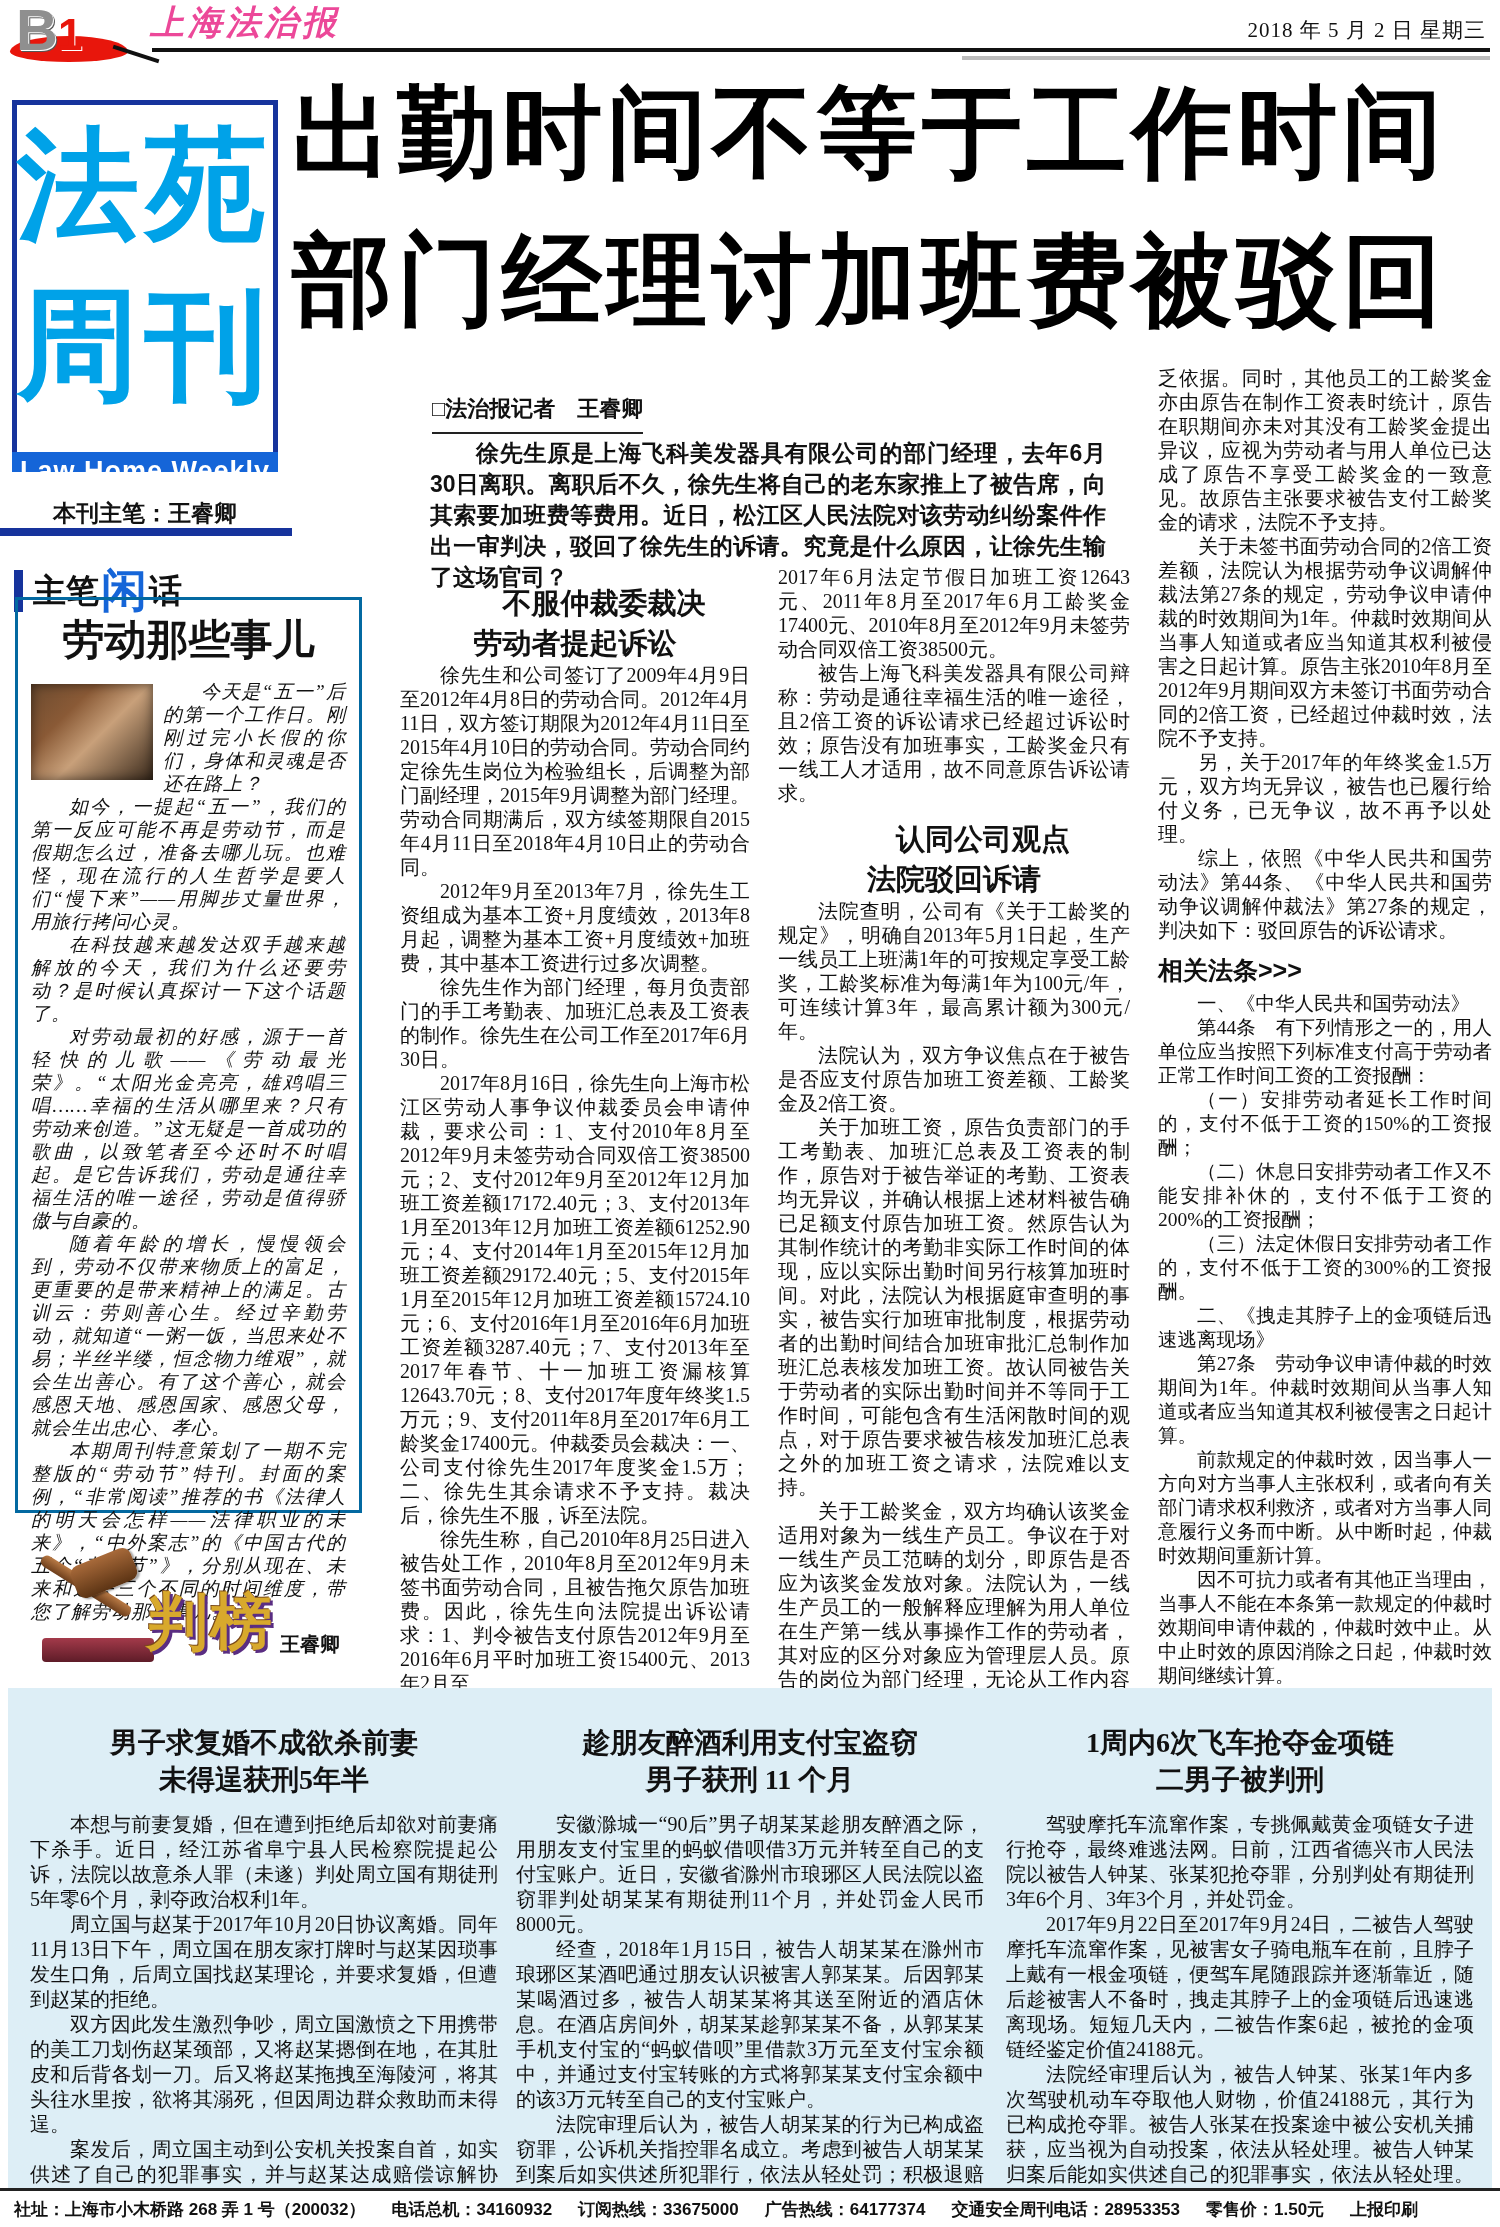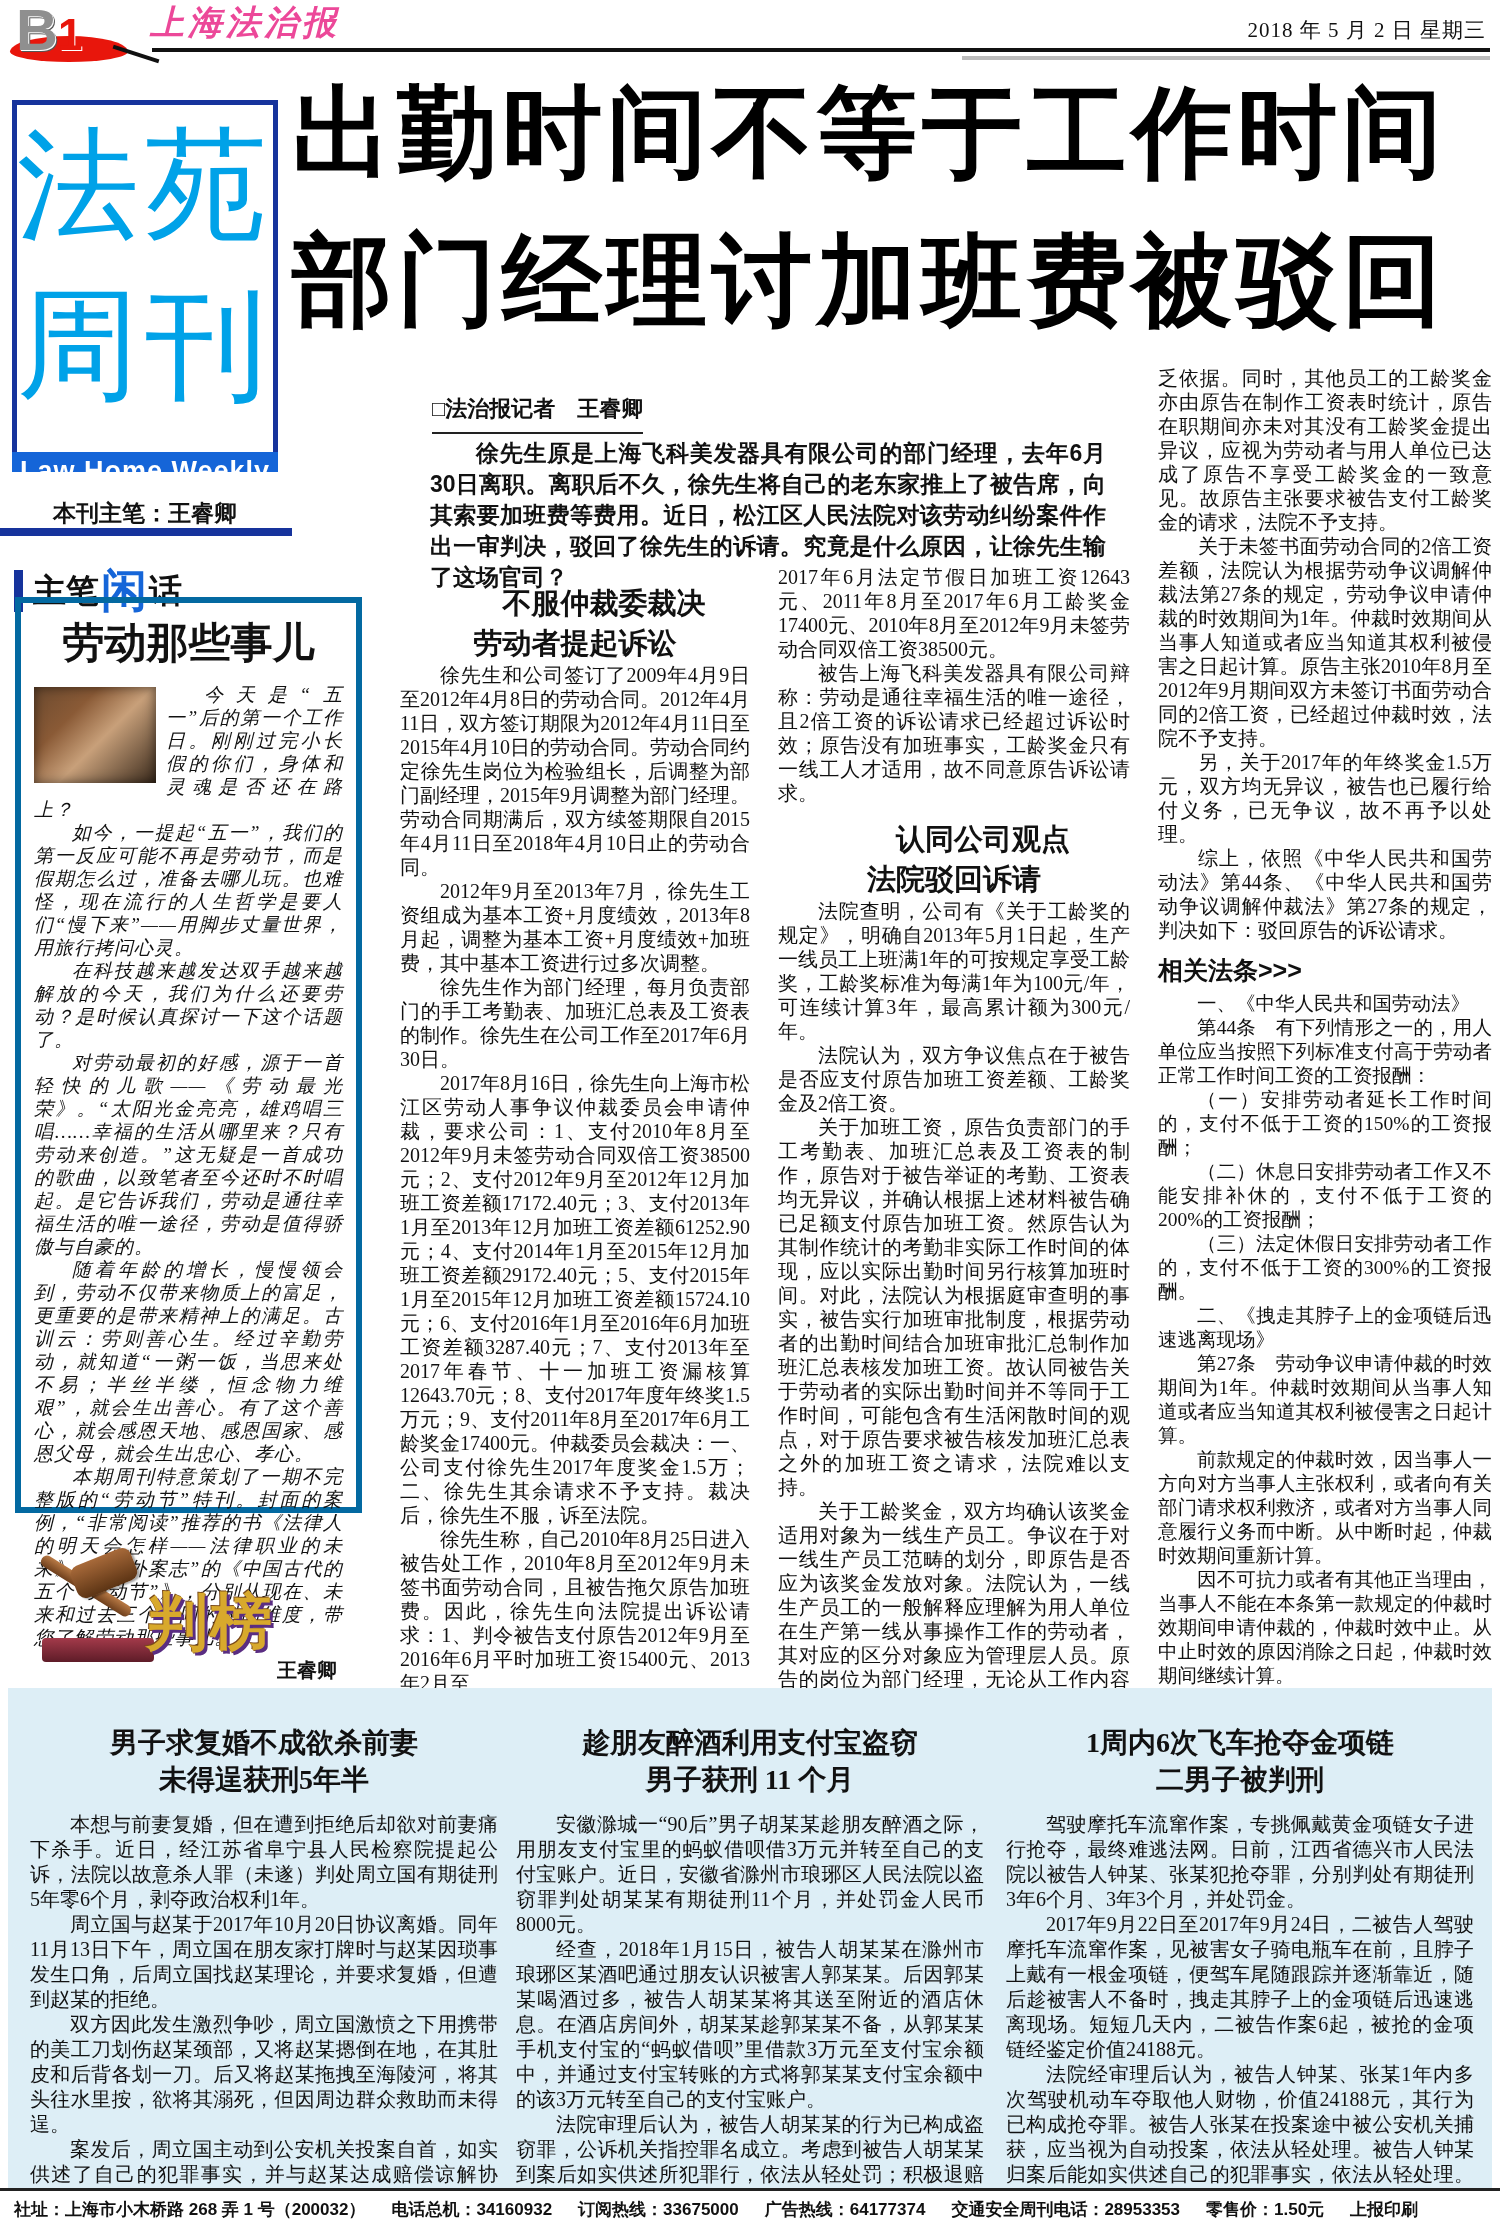--- a/index.html
+++ b/index.html
@@ -13,34 +13,34 @@
   #edition-text{position:absolute;left:6px;top:-6px;font-family:"Liberation Sans",sans-serif;font-weight:900;font-size:58px;color:#8f8f8f;text-shadow:1px 1px 0 #fff,2px 2px 0 #555;}
   #edition-text .one{color:#e8160c;font-size:44px;text-shadow:1px 1px 0 #fff;}
   #masthead{left:150px;top:0px;font-weight:900;font-style:italic;font-size:34px;color:#ec4899;letter-spacing:4px;font-family:Liberation Sans, sans-serif;}
   #issue-date{right:14px;top:16px;font-size:21px;letter-spacing:1px;}
   .header-rule{left:152px;top:48px;width:1338px;height:4px;background:#111;}
   .header-rule-diag{left:112px;top:52px;width:48px;height:4px;background:#111;transform:rotate(18deg);}
   .header-rule-gray{left:962px;top:56px;width:528px;height:4px;background:#bbb;}
 
   
   #weekly-box{left:12px;top:100px;width:256px;height:348px;border:5px solid #16339c;text-align:center;}
-  .weekly-line{font-family:"Liberation Sans",sans-serif;font-weight:400;font-size:122px;line-height:160px;color:#00a2e8;letter-spacing:6px;}
+  .weekly-line{font-family:"Liberation Sans",sans-serif;font-weight:700;font-size:122px;line-height:160px;color:#00a2e8;letter-spacing:6px;}
   #weekly-en-bar{left:12px;top:452px;width:266px;height:20px;background:#1565d8;color:#fff;text-align:center;
       font-family:"Liberation Sans",sans-serif;font-weight:800;font-size:27px;line-height:38px;letter-spacing:1px;}
   #editor-line{left:12px;top:498px;width:266px;text-align:center;font-family:"Liberation Sans",sans-serif;font-weight:700;font-size:23px;}
   #left-rule{left:0px;top:528px;width:292px;height:8px;background:#16339c;}
 
   
   #column-header{left:14px;top:560px;height:44px;}
   #column-header .bar{display:inline-block;width:9px;height:42px;background:#16339c;vertical-align:middle;margin-right:10px;}
   #column-header .p1,#column-header .p3{font-family:"Liberation Sans",sans-serif;font-weight:800;font-size:33px;vertical-align:middle;}
   #column-header .p2{font-family:"Liberation Serif",serif;font-weight:900;font-size:46px;color:#1565d8;vertical-align:middle;margin:0 2px;}
 
   
-  #essay-box{left:15px;top:597px;width:347px;height:916px;border:6px solid #0369a1;box-sizing:border-box;padding:10px 13px;}
+  #essay-box{left:15px;top:597px;width:347px;height:916px;border:3px solid #0369a1;box-sizing:border-box;padding:10px 13px;}
   #essay-title{text-align:center;font-family:"Liberation Sans",sans-serif;font-weight:900;font-size:42px;margin:2px 0 12px 0;}
   #columnist-photo{float:left;width:122px;height:96px;margin:4px 10px 4px 0;
       background:linear-gradient(135deg,#6b4a2f 0%,#8a5a36 30%,#c8a07a 55%,#3a2a1c 100%);
       box-shadow:inset 0 0 12px rgba(0,0,0,.55);}
   .essay-para{font-style:italic;font-size:19px;line-height:23px;letter-spacing:1px;text-align:justify;text-indent:2em;margin:0;}
   #essay-sign{text-align:right;font-weight:700;font-size:20px;margin-top:8px;padding-right:6px;}
 
   
   .headline{left:292px;width:1200px;font-family:"Liberation Sans",sans-serif;font-weight:900;font-size:100px;letter-spacing:5px;line-height:1.05;white-space:nowrap;color:#000;}
   #headline1{top:80px;}

